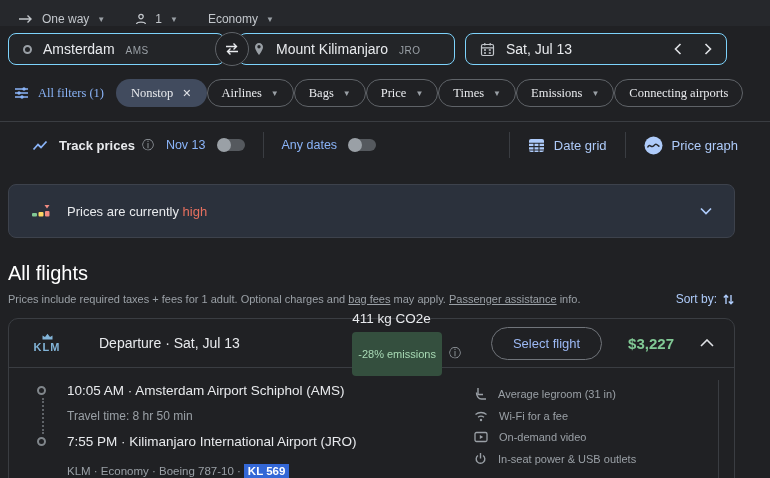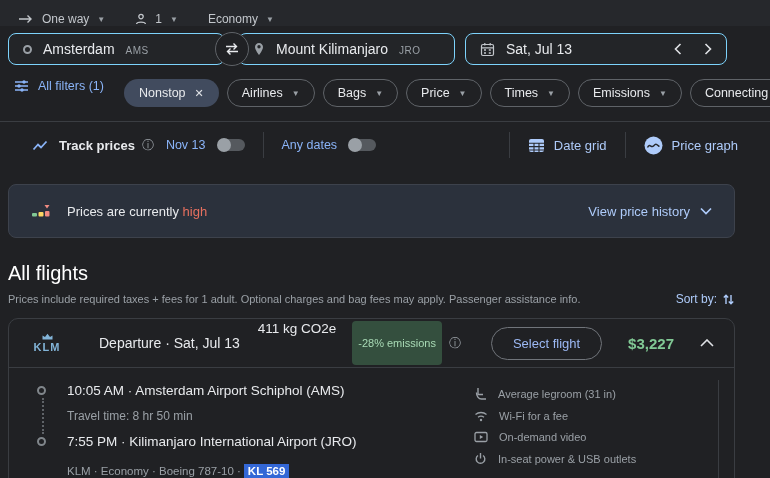--- a/index.html
+++ b/index.html
@@ -28,22 +28,22 @@
   .field-code { font-size:10px; color:#9aa0a6; letter-spacing:.5px; padding-top:2px; }
   .swap-btn { position:absolute; left:50%; top:50%; transform:translate(-50%,-50%);
     width:34px; height:34px; border-radius:50%; background:#202124;
     border:1px solid #5f6368; display:flex; align-items:center; justify-content:center; z-index:2; cursor:pointer;}
   .radio-circle { width:9px; height:9px; border:2px solid #9aa0a6; border-radius:50%; }
   .date-field { flex:0 0 262px; }
   .date-nav { margin-left:auto; display:flex; gap:22px; align-items:center; }
   .date-nav span { cursor:pointer; }
 
   
-  .chips-row { display:flex; align-items:flex-start; gap:8px; padding:8px 0 10px 14px;
-    overflow:hidden; white-space:nowrap; }
+  .chips-row { display:flex; align-items:center; padding:8px 0 10px 14px;
+    overflow:hidden; white-space:nowrap;font-family:Liberation Serif, serif; }
   .all-filters { display:flex; gap:9px; align-items:center; color:#8ab4f8;
     font-size:12.5px; margin-right:12px; cursor:pointer; flex:0 0 auto; }
   .chip { border:1px solid #5f6368; border-radius:15px; height:28px; display:flex;
     align-items:center; padding:0 14px; gap:9px; font-size:12.5px; color:#e8eaed;
     flex:0 0 auto; cursor:pointer; background:transparent; }
   .chip.active { background:#414b5e; border-color:transparent; }
   .chip .close { font-size:11px; color:#e0e2e6; }
 
   .hr { border-top:1px solid #3a3d42; margin-top:4px; }
 
@@ -67,32 +67,32 @@
   .banner-text { margin-left:16px; font-size:13px; color:#e8eaed; }
   .banner-high { color:#e8705f; }
   .banner-action { margin-left:auto; display:flex; align-items:center; gap:10px;
     color:#aecbfa; font-size:13px; cursor:pointer; }
 
   
   .results-header { margin:24px 35px 0 8px; }
   .results-title { font-size:20px; font-weight:500; color:#fff; margin:0; }
   .disclaimer-row { display:flex; align-items:center; margin-top:7px; }
   .disclaimer { font-size:11px; color:#9aa0a6; }
-  .disclaimer .link { cursor:pointer; }
+  .disclaimer .link { text-decoration:underline; cursor:pointer; }
   .sort { margin-left:auto; color:#aecbfa; font-size:12px; display:flex; gap:5px;
     align-items:center; cursor:pointer; }
 
   
   .flight-card { margin:12px 35px 0 8px; border:1px solid #3a3d42; border-radius:10px; }
   .card-header { display:flex; align-items:center; height:48px; padding:4px 18px 4px 16px; }
   .airline-logo { display:flex; flex-direction:column; align-items:center;
     width:44px; color:#82b4d8;justify-content:flex-end; }
   .airline-name { font-size:11px; font-weight:bold; letter-spacing:1px; margin-top:1px; }
   .header-title { font-size:14px; color:#e8eaed; margin-left:30px; }
-  .co2-block { margin-left:auto; display:flex; flex-direction:row; gap:16px; }
+  .co2-block { margin-left:auto; display:flex; flex-direction:column; gap:6px; }
   .co2-label { font-size:13.5px; color:#e8eaed; }
   .badge-row { display:flex; align-items:center; gap:7px; }
   .badge { background:#344f3e; color:#a8dab5; font-size:11px; padding:16px 6px;
     border-radius:4px; }
   .select-btn { margin-left:30px; border:1px solid #70747a; border-radius:18px;
     padding:8px 21px; color:#9cb9f5; font-size:13px; background:transparent;
     font-family:inherit; cursor:pointer; }
   .price { margin-left:26px; color:#81c995; font-size:15px; font-weight:bold; }
   .chev-up { margin-left:26px; margin-right:2px; cursor:pointer; }
   .card-divider { border-top:1px solid #3a3d42; }
@@ -282,21 +282,20 @@
   <span>
     <svg width="20" height="15" viewBox="0 0 20 15">
         <path d="M13.5 1h5l-2.5 3.5z" fill="#f28b82"></path>
         <rect x="1" y="9" width="5" height="3.4" rx="1" fill="#81c995"></rect>
         <rect x="7.5" y="8" width="5" height="4.4" rx="1" fill="#fdd663"></rect>
         <rect x="14" y="7" width="4.5" height="5.4" rx="1" fill="#f28b82"></rect>
       </svg>
   </span>
   <span class="banner-text"><span>Prices are currently </span><span class="banner-high">high</span></span>
   <div class="banner-action">
-    <span>View price history</span>
     <span>
       <svg width="12" height="8" viewBox="0 0 12 8" fill="none" stroke="#aecbfa" stroke-width="1.7">
           <path d="M1 1.5 6 6.5l5-5"></path>
         </svg>
     </span>
   </div>
 </div>
 
 <div class="results-header">
   <h2 class="results-title">All flights</h2>

